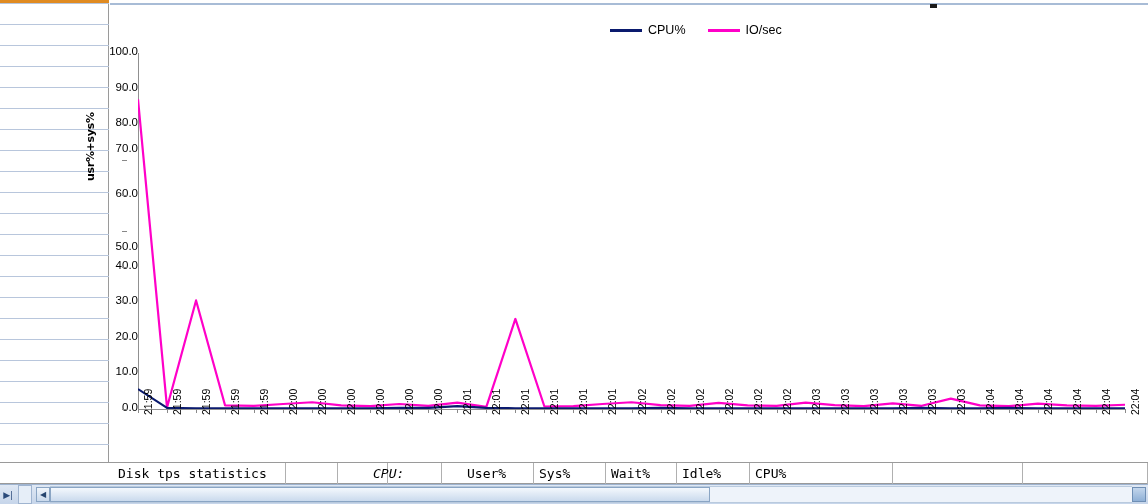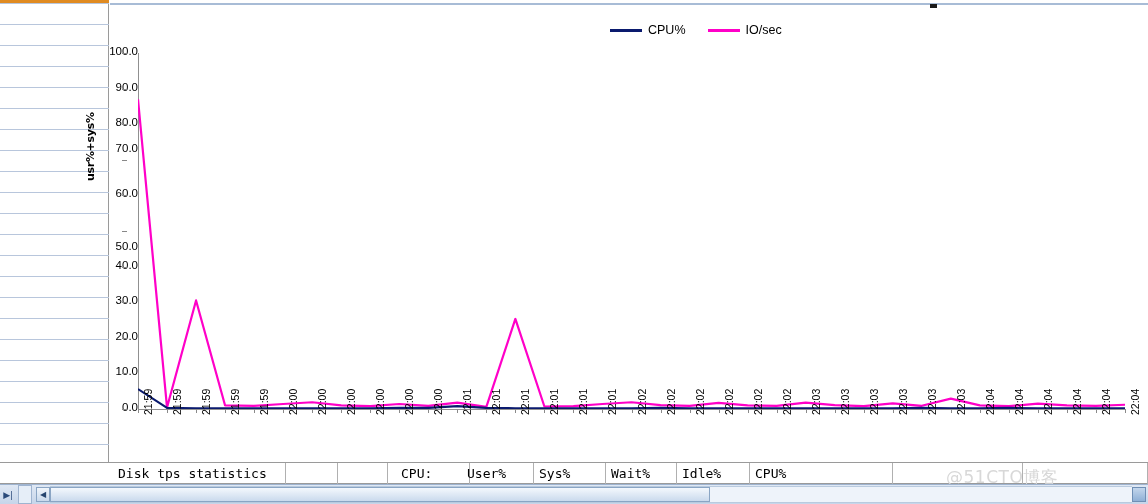--- a/index.html
+++ b/index.html
@@ -284,30 +284,29 @@
           <div class="xtick-mark" style="left: 1015px;"></div>
           <div class="xtick-label" style="left: 1019px;">22:04</div>
         </div>
     </div>
   </div>
 
   <div id="cells-row">
       <div class="cell" style="left: 113px; width: 173px;">Disk tps statistics</div>
       <div class="cell" style="left: 286px; width: 52px;"></div>
       <div class="cell" style="left: 338px; width: 50px;"></div>
-      <div class="cell" style="left: 396px; width: 74px;">CPU:</div>
+      <div class="cell" style="left: 368px; width: 74px; font-style: italic;">CPU:</div>
       <div class="cell" style="left: 462px; width: 72px;">User%</div>
       <div class="cell" style="left: 534px; width: 72px;">Sys%</div>
       <div class="cell" style="left: 606px; width: 71px;">Wait%</div>
       <div class="cell" style="left: 677px; width: 73px;">Idle%</div>
       <div class="cell" style="left: 750px; width: 143px;">CPU%</div>
       <div class="cell" style="left: 893px; width: 130px;"></div>
       <div class="cell" style="left: 1023px; width: 125px;"></div>
     </div>
-  <div id="watermark">@51CTO博客</div>
 
   <div id="tabbar">
     <div id="tab-nav">▶|</div>
     <div id="tab-tail"></div>
     <div id="hscroll">
       <div id="hscroll-left">◀</div>
       <div id="hscroll-track">
         <div id="hscroll-thumb">
           
         </div>

